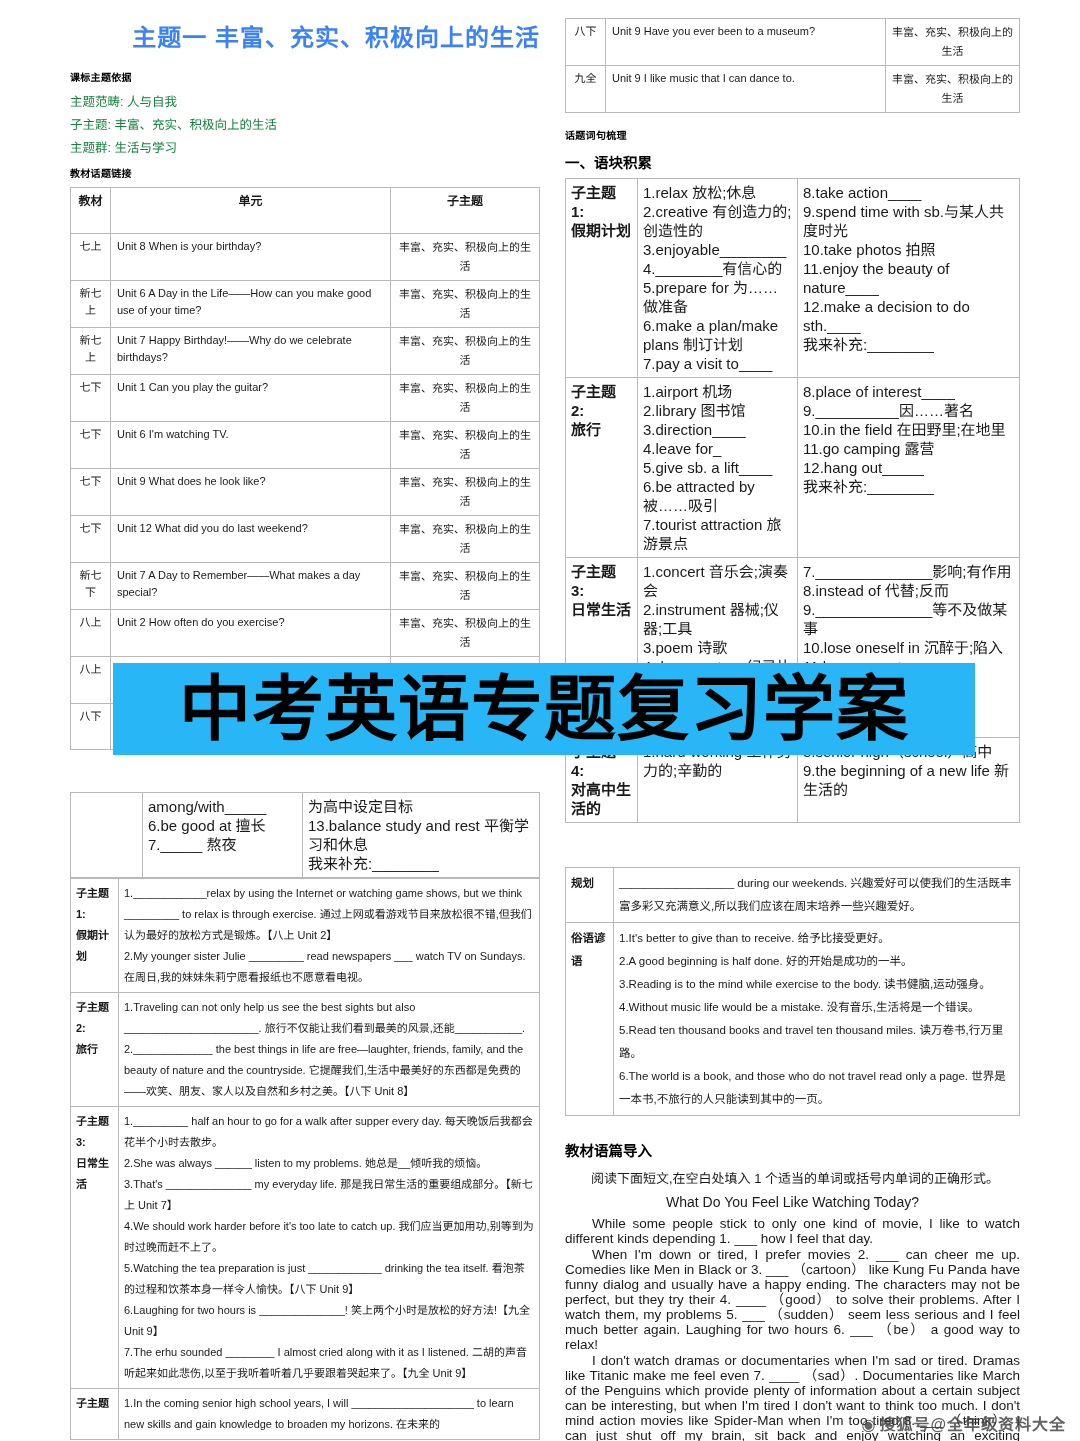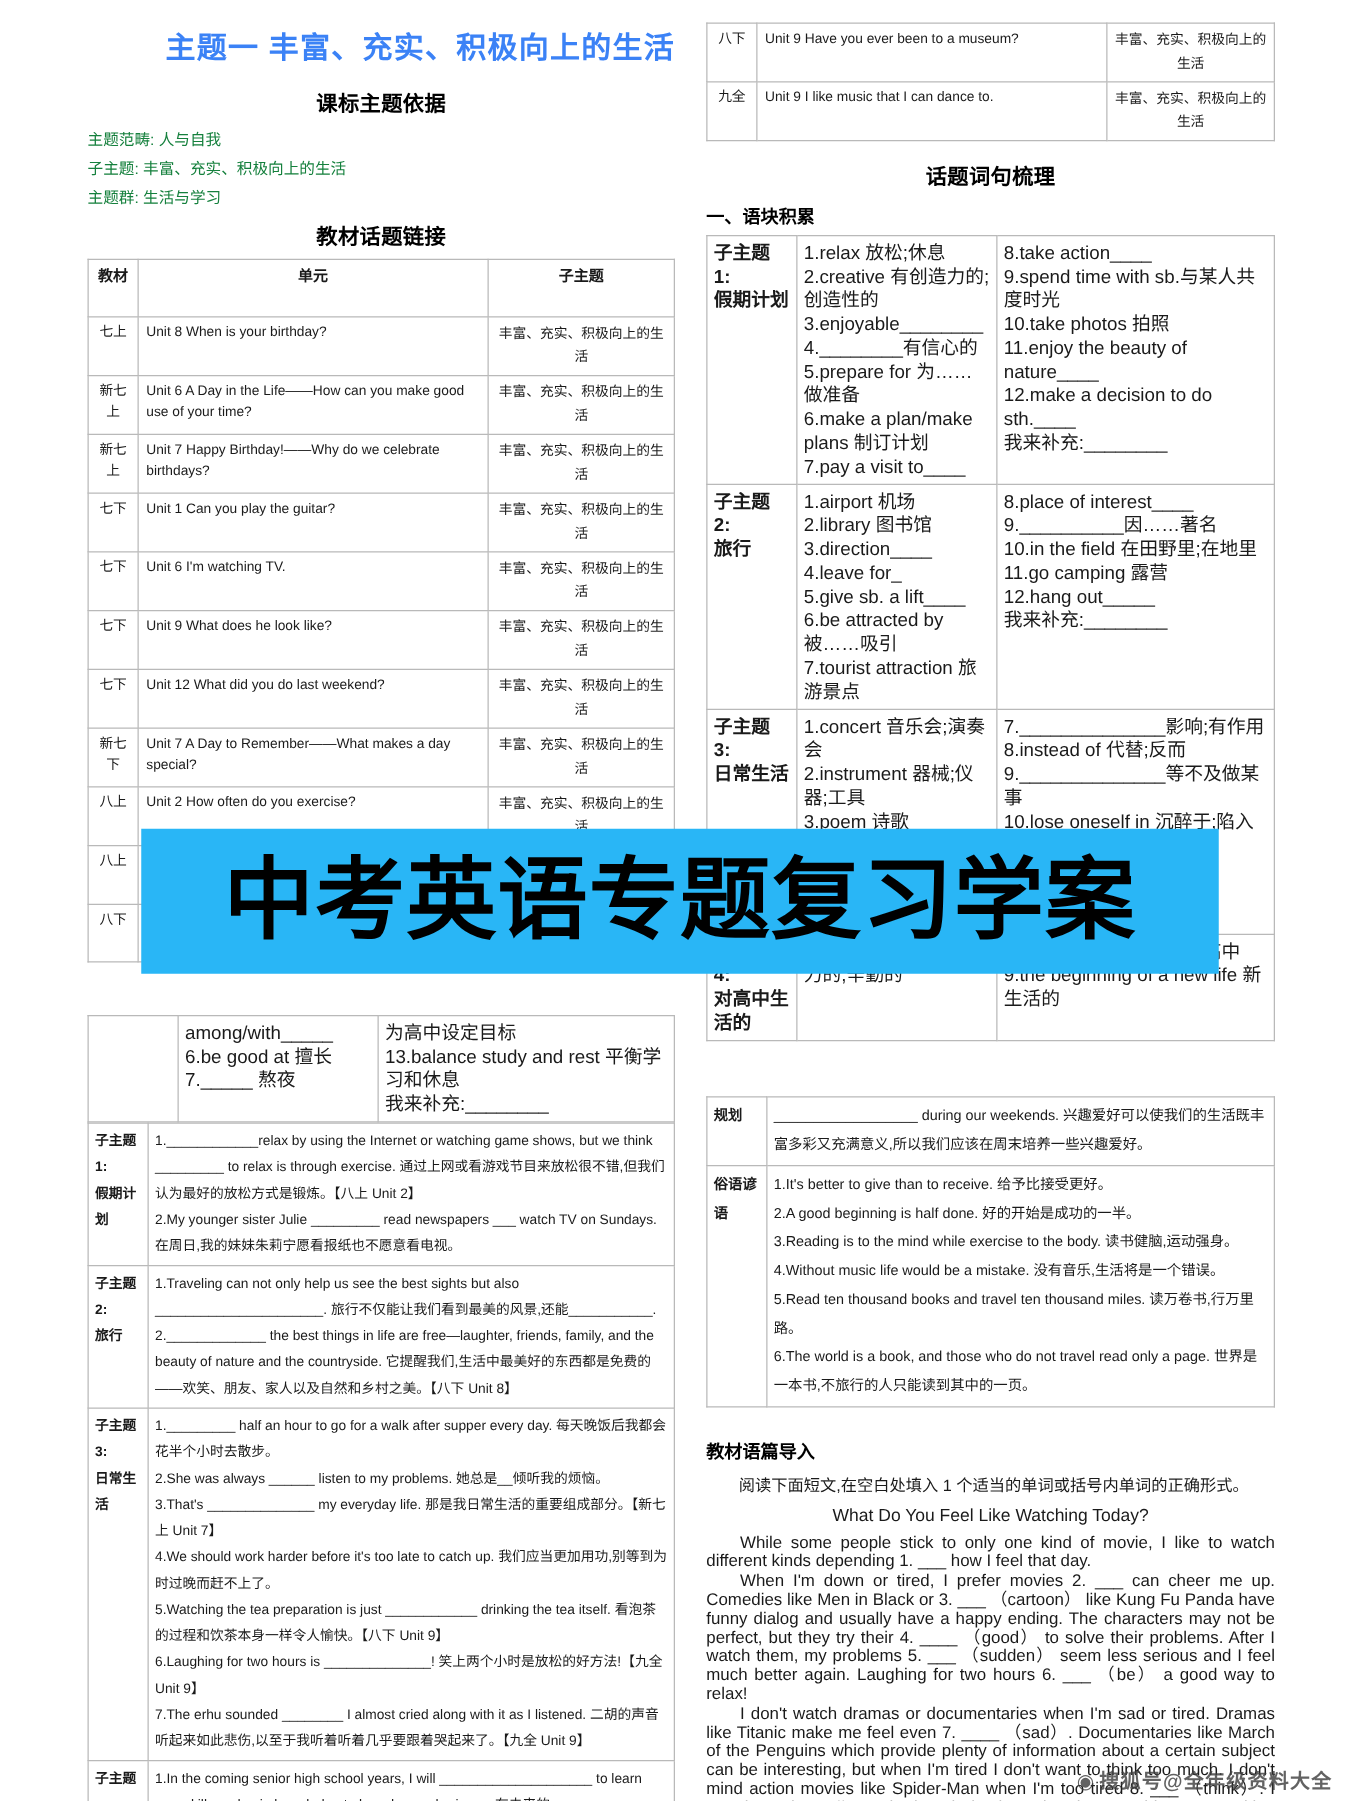--- a/index.html
+++ b/index.html
@@ -18,22 +18,22 @@
   
   .col-left  { position:absolute; left:70px;  top:0;  width:470px; }
   .col-right { position:absolute; left:565px; top:0;  width:455px; }
 
   
   .doc-title {
     font-size:24px; font-weight:bold; text-align:right;
     letter-spacing:1px; margin:18px 0 16px 0; color:#3b82f6;
   }
   .h-sec {
-    font-size:17px; font-weight:bold; color:#000;
-    margin:6px 0 7px 0; letter-spacing:.3px;text-align:center;
+    font-size:10px; font-weight:bold; color:#000;
+    margin:6px 0 7px 0; letter-spacing:.3px;
   }
   .h-sub {
     font-size:14.5px; font-weight:bold; color:#000;
     margin:9px 0 6px 0;
   }
   .meta-line {
     font-size:12.5px; line-height:22px; color:#15803d; margin:0 0 1px 0;
   }
 
   
@@ -85,21 +85,21 @@
   .passage .ptitle { font-size:14px; text-align:center; margin:3px 0 6px 0; font-weight:normal; }
   .passage p {
     font-size:13.5px; line-height:15px; margin:0 0 1px 0;
     text-align:justify; text-indent:2em;
     font-family:"Liberation Sans","DejaVu Sans",sans-serif;
   }
 
   
   .banner {
     position:absolute; left:113px; top:663px;
-    width:862px; height:116px;
+    width:862px; height:92px;
     background:#29b6f6;
     display:flex; align-items:center; justify-content:center;
     z-index:40;
   }
   .banner-text {
     font-family:"Liberation Sans","DejaVu Sans",sans-serif;
     font-weight:bold; font-size:72px; color:#000;
     letter-spacing:1px; white-space:nowrap; line-height:1;
   }
 

